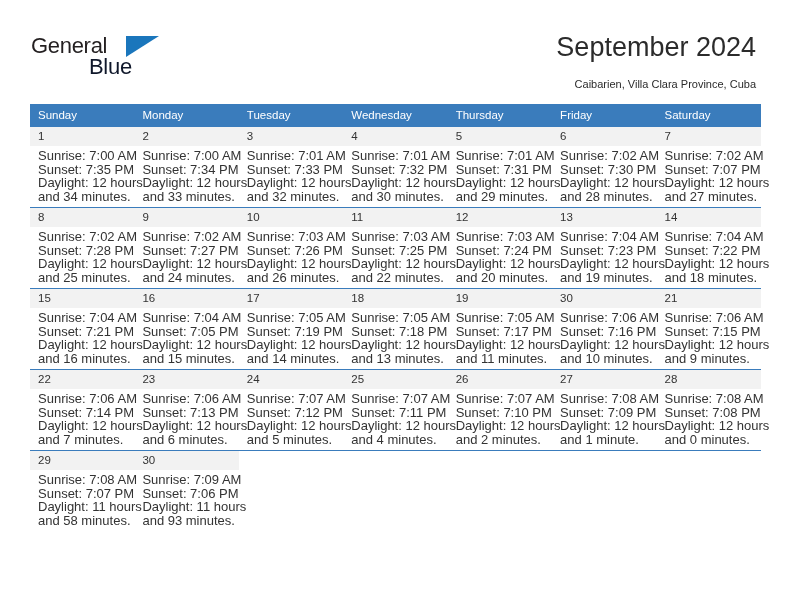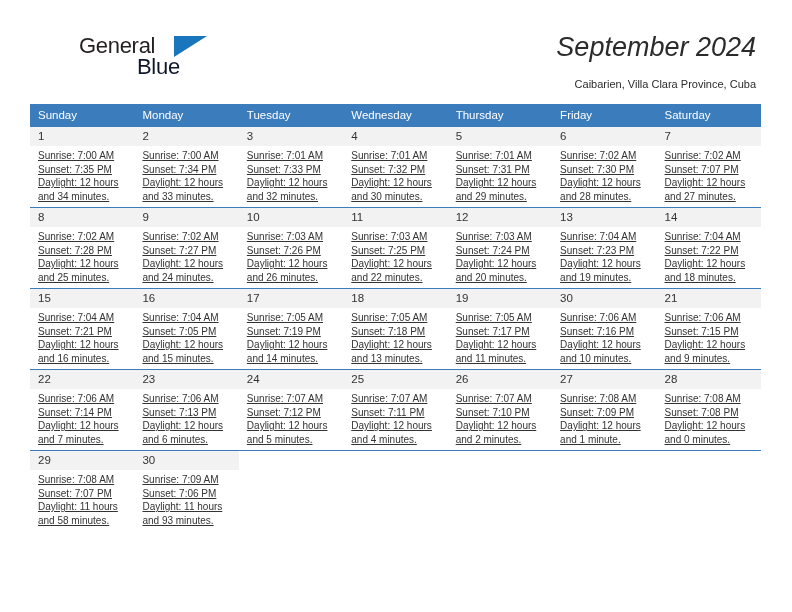--- a/index.html
+++ b/index.html
@@ -28,21 +28,20 @@
     top: 0;
     width: 792px;
     height: 100px;
   }
   .brand {
     position: absolute;
     left: 31px;
     top: 33px;
     width: 180px;
     height: 52px;
-    margin-left: 48px;
   }
   .brand-general {
     position: absolute;
     left: 0;
     top: 0;
     font-size: 22px;
     letter-spacing: -0.3px;
     color: #231f20;
     font-family: "Liberation Sans", sans-serif;
   }
@@ -67,21 +66,20 @@
 
   .title {
     position: absolute;
     right: 36px;
     top: 32px;
     font-size: 27px;
     color: #2b2b2b;
     font-weight: normal;
     letter-spacing: 0px;
     white-space: nowrap;
-    font-style: italic;
   }
   .subtitle {
     position: absolute;
     right: 36px;
     top: 78px;
     font-size: 11px;
     color: #2b2b2b;
     white-space: nowrap;
   }
 
@@ -128,24 +126,23 @@
     padding: 3px 0 3px 8px;
     height: 13px;
     line-height: 13px;
   }
   .daynum.empty {
     background: #ffffff;
   }
   .info {
     display: block;
     padding: 3px 4px 0 8px;
-    font-size: 10px;
+    font-size: 13px;
     line-height: 13.6px;
     color: #333333;
-    text-decoration: underline;
   }
   .info span {
     display: block;
     white-space: nowrap;
   }
   tr.week td.blank {
     background: #ffffff;
   }
 </style>
 </head>

